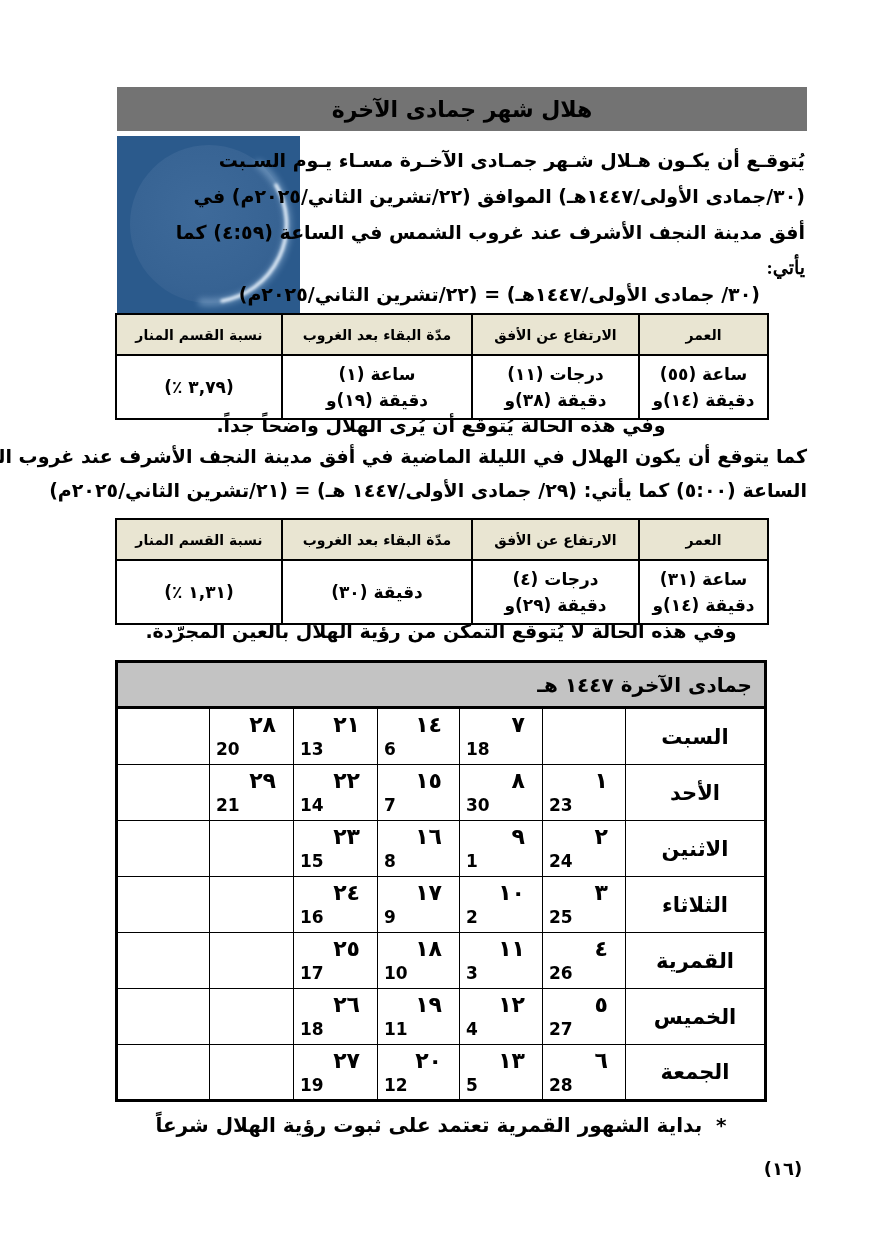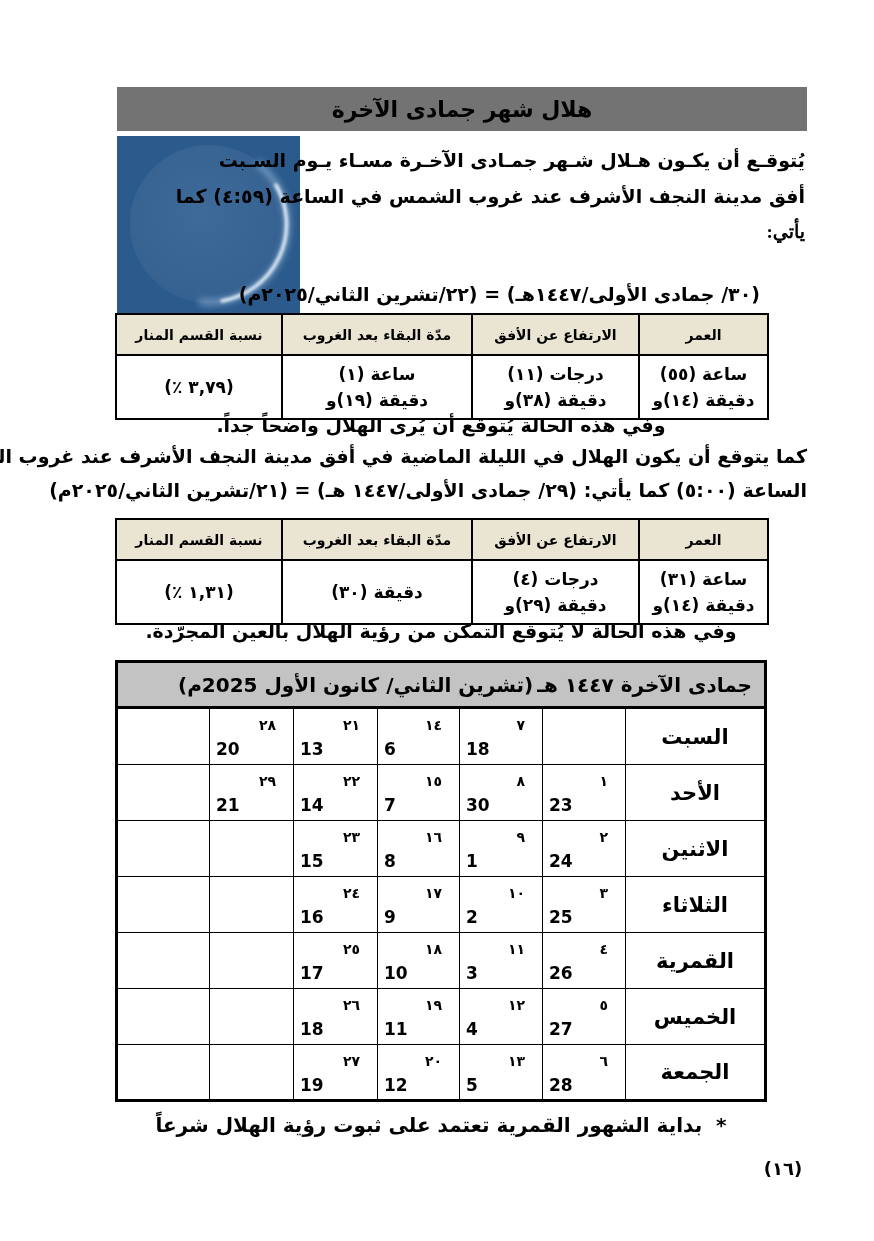--- a/index.html
+++ b/index.html
@@ -84,21 +84,21 @@
   }
   table.cal-table tr { height: 56px; }
   td.day-name {
     border: 1px solid #000; font-size: 21px;
     text-align: center; vertical-align: middle;
   }
   td.date-cell { border: 1px solid #000; padding: 0; vertical-align: top; }
   .hijri {
     height: 29px; line-height: 32px;
     text-align: right; padding-right: 17px;
-    font-size: 14px; direction: rtl;
+    font-size: 22px; direction: rtl;
   }
   .greg {
     height: 25px; line-height: 22px;
     text-align: left; padding-left: 6px;
     font-size: 17px; direction: ltr;
   }
   .footnote {
     position: absolute; left: 115px; top: 1113px; width: 652px;
     text-align: center; direction: rtl; font-size: 20px; white-space: nowrap;
   }
@@ -129,20 +129,21 @@
     </defs>
     <rect x="0" y="0" width="183" height="177" fill="#2b5a8c"></rect>
     <circle cx="92" cy="88" r="79" fill="url(#disc)"></circle>
     <path d="M142,28 A78,78 0 0 1 85,166" stroke="#9fc0e0" stroke-width="7" fill="none" stroke-linecap="round" opacity="0.5" filter="url(#softer)"></path>
     <path d="M159,49 A78,78 0 0 1 105,165" stroke="#e8f3fd" stroke-width="3.5" fill="none" stroke-linecap="round" opacity="0.95" filter="url(#soft)"></path>
   </svg>
 </div>
 
 <div class="intro">
   <div class="iline">يُتوقـع أن يكـون هـلال شـهر جمـادى الآخـرة مسـاء يـوم السـبت</div>
+  <div class="iline">(٣٠/جمادى الأولى/١٤٤٧هـ) الموافق (٢٢/تشرين الثاني/٢٠٢٥م) في</div>
   <div class="iline">أفق مدينة النجف الأشرف عند غروب الشمس في الساعة (٤:٥٩) كما</div>
   <div class="iline last">يأتي:</div>
 </div>
 
 <div class="equation">(٣٠/ جمادى الأولى/١٤٤٧هـ) = (٢٢/تشرين الثاني/٢٠٢٥م)</div>
 
 <div class="obs-wrap first">
   <table class="obs">
     <colgroup>
         <col style="width:129px">
@@ -215,21 +216,20 @@
       </tr>
     </tbody>
   </table>
 </div>
 
 <div class="note n2">وفي هذه الحالة لا يُتوقع التمكن من رؤية الهلال بالعين المجرّدة.</div>
 
 <div class="cal">
   <div class="cal-head">
     <span class="cal-head-right">جمادى الآخرة ١٤٤٧ هـ</span>
-    <span class="cal-head-left">(تشرين الثاني/  كانون الأول 2025م)</span>
   </div>
   <table class="cal-table">
     <colgroup>
       <col style="width:140px">
       <col style="width:83px">
         <col style="width:83px">
         <col style="width:82px">
       <col style="width:84px">
         <col style="width:84px">
         <col style="width:93px">

